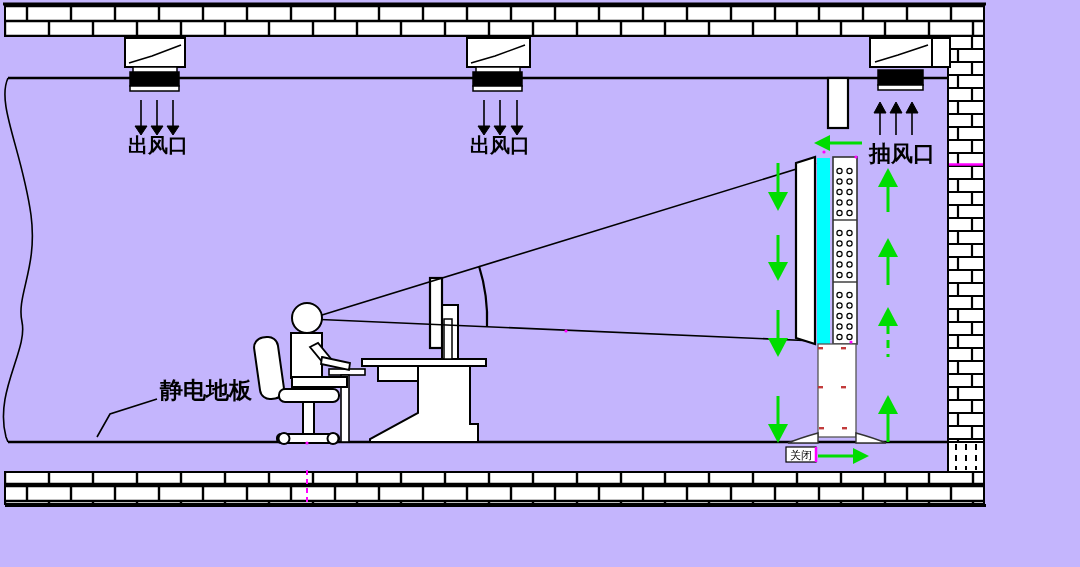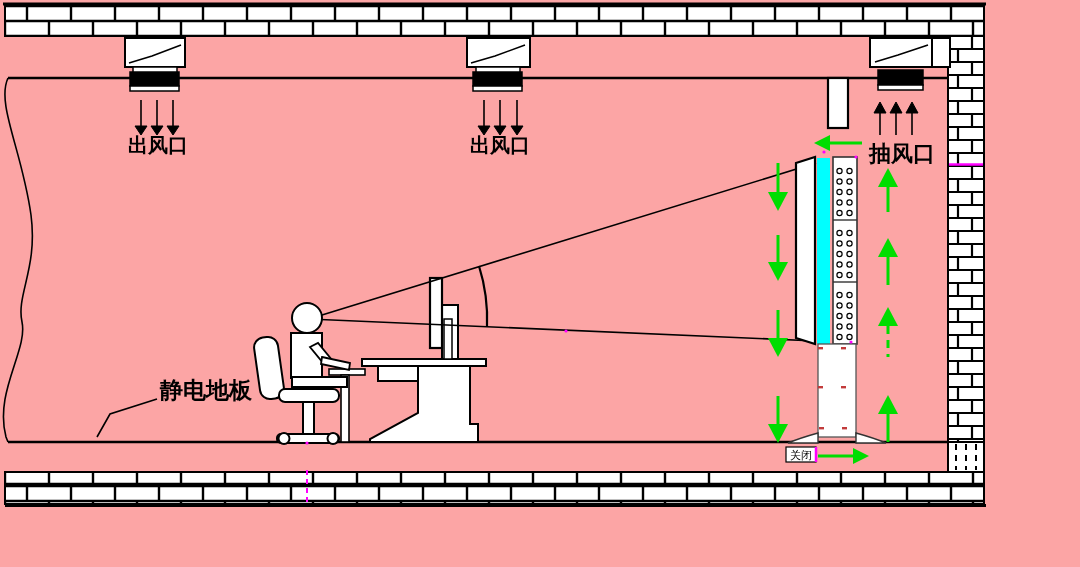--- a/index.html
+++ b/index.html
@@ -1,16 +1,16 @@
 <!DOCTYPE html>
 <html><head>
 <meta charset="utf-8">
 <style>
   html,body{margin:0;padding:0;background:#fff;}
-  .stage{position:relative;width:1080px;height:567px;background:#fca5a5;overflow:hidden;
+  .stage{position:relative;width:1080px;height:567px;background:#c4b5fd;overflow:hidden;
          font-family:"Liberation Sans",sans-serif;}
   svg{display:block;}
   text{font-family:"Liberation Sans","DejaVu Sans",sans-serif;fill:#000;}
   .lbl-vent{font-size:20px;font-weight:bold;}
   .lbl-exhaust{font-size:22px;font-weight:bold;}
   .lbl-floor{font-size:23px;font-weight:600;}
   .lbl-closed{font-size:11px;}
 </style>
 </head>
 <body>

